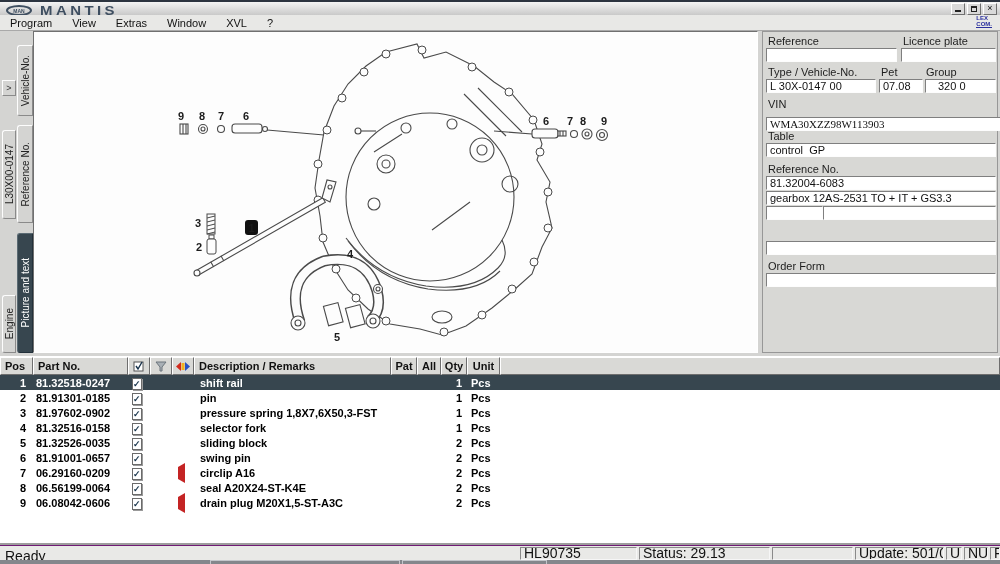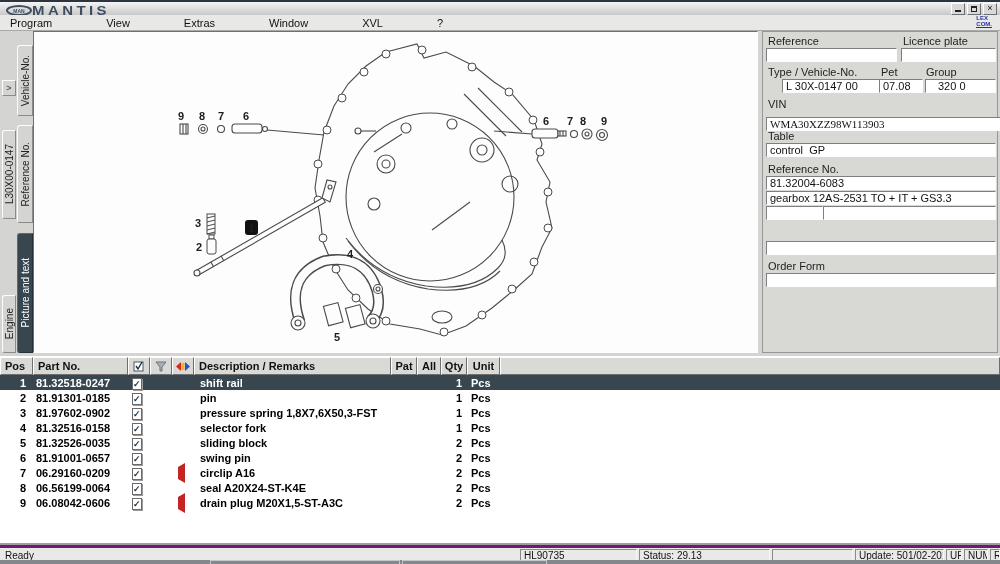--- a/index.html
+++ b/index.html
@@ -3,33 +3,33 @@
 <meta charset="utf-8">
 <style>
   * { margin:0; padding:0; box-sizing:border-box; }
   html,body { width:1000px; height:564px; }
   body { font-family:"Liberation Sans", sans-serif; font-size:11px; background:#d4d4d2; overflow:hidden; }
   .app { position:relative; width:1000px; height:564px; background:#d4d4d2; }
 
   
   .titlebar { position:absolute; left:0; top:0; width:1000px; height:15px;
     background:linear-gradient(#f4f4f4,#c9c9c9); border-top:2px solid #2c3440; }
-  .brand { position:absolute; left:6px; top:1px; display:flex; align-items:center; gap:0; }
+  .brand { position:absolute; left:6px; top:1px; display:flex; align-items:center; gap:8px; }
   .oval-logo { width:26px; height:11px; border:2px solid #3e4e60; border-radius:50%;
     font-size:5px; font-weight:bold; color:#3e4e60; display:flex; align-items:center; justify-content:center; }
   .mantis { font-weight:900; font-size:13px; letter-spacing:3px; color:#3e4e60; transform:scaleX(1.15); transform-origin:left center; }
   .wincontrols { position:absolute; right:3px; top:1px; display:flex; gap:2px; }
   .winbtn { width:14px; height:12px; background:#d9d9d9; border:1px solid;
     border-color:#fff #6f6f6f #6f6f6f #fff; font-size:9px; line-height:9px; text-align:center; color:#111; }
   .glyph-min { display:inline-block; width:6px; border-bottom:2px solid #222; height:8px; }
   .glyph-rest { display:inline-block; width:6px; height:6px; border:1px solid #222; border-top-width:2px; margin-top:2px; }
 
   
   .menubar { position:absolute; left:0; top:15px; width:1000px; height:16px;
-    background:#e8e8e6; border-bottom:1px solid #a9a9a9; display:flex; align-items:center;gap:34px; }
+    background:#e8e8e6; border-bottom:1px solid #a9a9a9; display:flex; align-items:center; }
   .menubar .mitem { padding:1px 10px; color:#111; }
   .lexcom { position:absolute; right:8px; top:0px; font-size:6px; font-weight:bold; color:#2a2f9e;
     line-height:6px; text-align:left; border-bottom:1px solid #2a2f9e; }
 
   
   .main { position:absolute; left:0; top:31px; width:1000px; height:325px; }
 
   .vtab { position:absolute; background:#d4d4d2; border:1px solid; border-color:#fdfdfd #8a8a8a #8a8a8a #fdfdfd;
     border-radius:3px 0 0 3px; display:flex; align-items:center; justify-content:center; }
   .vtab span { writing-mode:vertical-rl; transform:rotate(180deg); font-size:10px; color:#222; white-space:nowrap; }
@@ -65,21 +65,21 @@
   .c-desc { padding-left:6px; white-space:nowrap; overflow:hidden; }
   .c-qty { text-align:right; padding-right:5px; }
   .c-unit { padding-left:4px; }
   .cbx { width:11px; height:11px; background:#fff; border:1px solid #6b6b6b; margin-left:4px;
     font-size:9px; line-height:9px; color:#16324a; text-align:center; box-shadow:1px 1px 0 #9a9a9a; }
   .marker { width:0; height:0; border-top:4px solid transparent; border-bottom:4px solid transparent;
     border-right:7px solid #c42424; margin-left:6px; }
 
   
   .statusbar { position:absolute; left:0; top:545px; width:1000px; height:15px; background:#e9e9e7;
-    border-top:3px solid #701a75; box-shadow:0 -2px 0 #9d9d9d; font-size:10px; color:#111; }
+    border-top:1px solid #701a75; box-shadow:0 -2px 0 #9d9d9d; font-size:14px; color:#111; }
   .sb-ready { position:absolute; left:5px; top:2px; }
   .sb-panel { position:absolute; top:1px; height:13px; border:1px solid; border-color:#8a8a8a #f6f6f6 #f6f6f6 #8a8a8a;
     padding:0 3px; line-height:11px; overflow:hidden; white-space:nowrap; }
   .sliver { position:absolute; left:0; top:560px; width:1000px; height:4px; background:#84878c; }
   .sliver i { position:absolute; top:0; height:4px; border:1px solid #c3c6cb; border-bottom:none; display:block; }
 
   svg text { font-family:"Liberation Sans",sans-serif; font-size:11px; fill:#1c1c1c; }
 </style>
 </head>
 <body>
@@ -252,21 +252,21 @@
 
     <div class="rightpanel">
       <span class="rp-label" style="left:5px; top:3px;">Reference</span>
       <span class="rp-label" style="left:140px; top:3px;">Licence plate</span>
       <input class="rp-input" style="left: 3px; top: 16px; width: 131px;" value="">
       <input class="rp-input" style="left: 138px; top: 16px; width: 95px;" value="">
 
       <span class="rp-label" style="left:5px; top:34px;">Type / Vehicle-No.</span>
       <span class="rp-label" style="left:118px; top:34px;">Pet</span>
       <span class="rp-label" style="left:163px; top:34px;">Group</span>
-      <input class="rp-input" style="left: 19px; top: 47px; width: 110px;" value="L 30X-0147 00">
+      <input class="rp-input" style="left: 3px; top: 47px; width: 110px;" value="L 30X-0147 00">
       <input class="rp-input" style="left: 116px; top: 47px; width: 44px;" value="07.08">
       <input class="rp-input" style="left: 162px; top: 47px; width: 71px; padding-left: 12px;" value="320 0">
 
       <span class="rp-label" style="left:5px; top:66px;">VIN</span>
       <input class="rp-input" style="left: 3px; top: 85px; width: 276px; font-family: Liberation Serif, serif;" value="WMA30XZZ98W113903">
 
       <span class="rp-label" style="left:5px; top:98px;">Table</span>
       <input class="rp-input" style="left: 3px; top: 111px; width: 230px;" value="control  GP">
 
       <span class="rp-label" style="left:5px; top:131px;">Reference No.</span>

